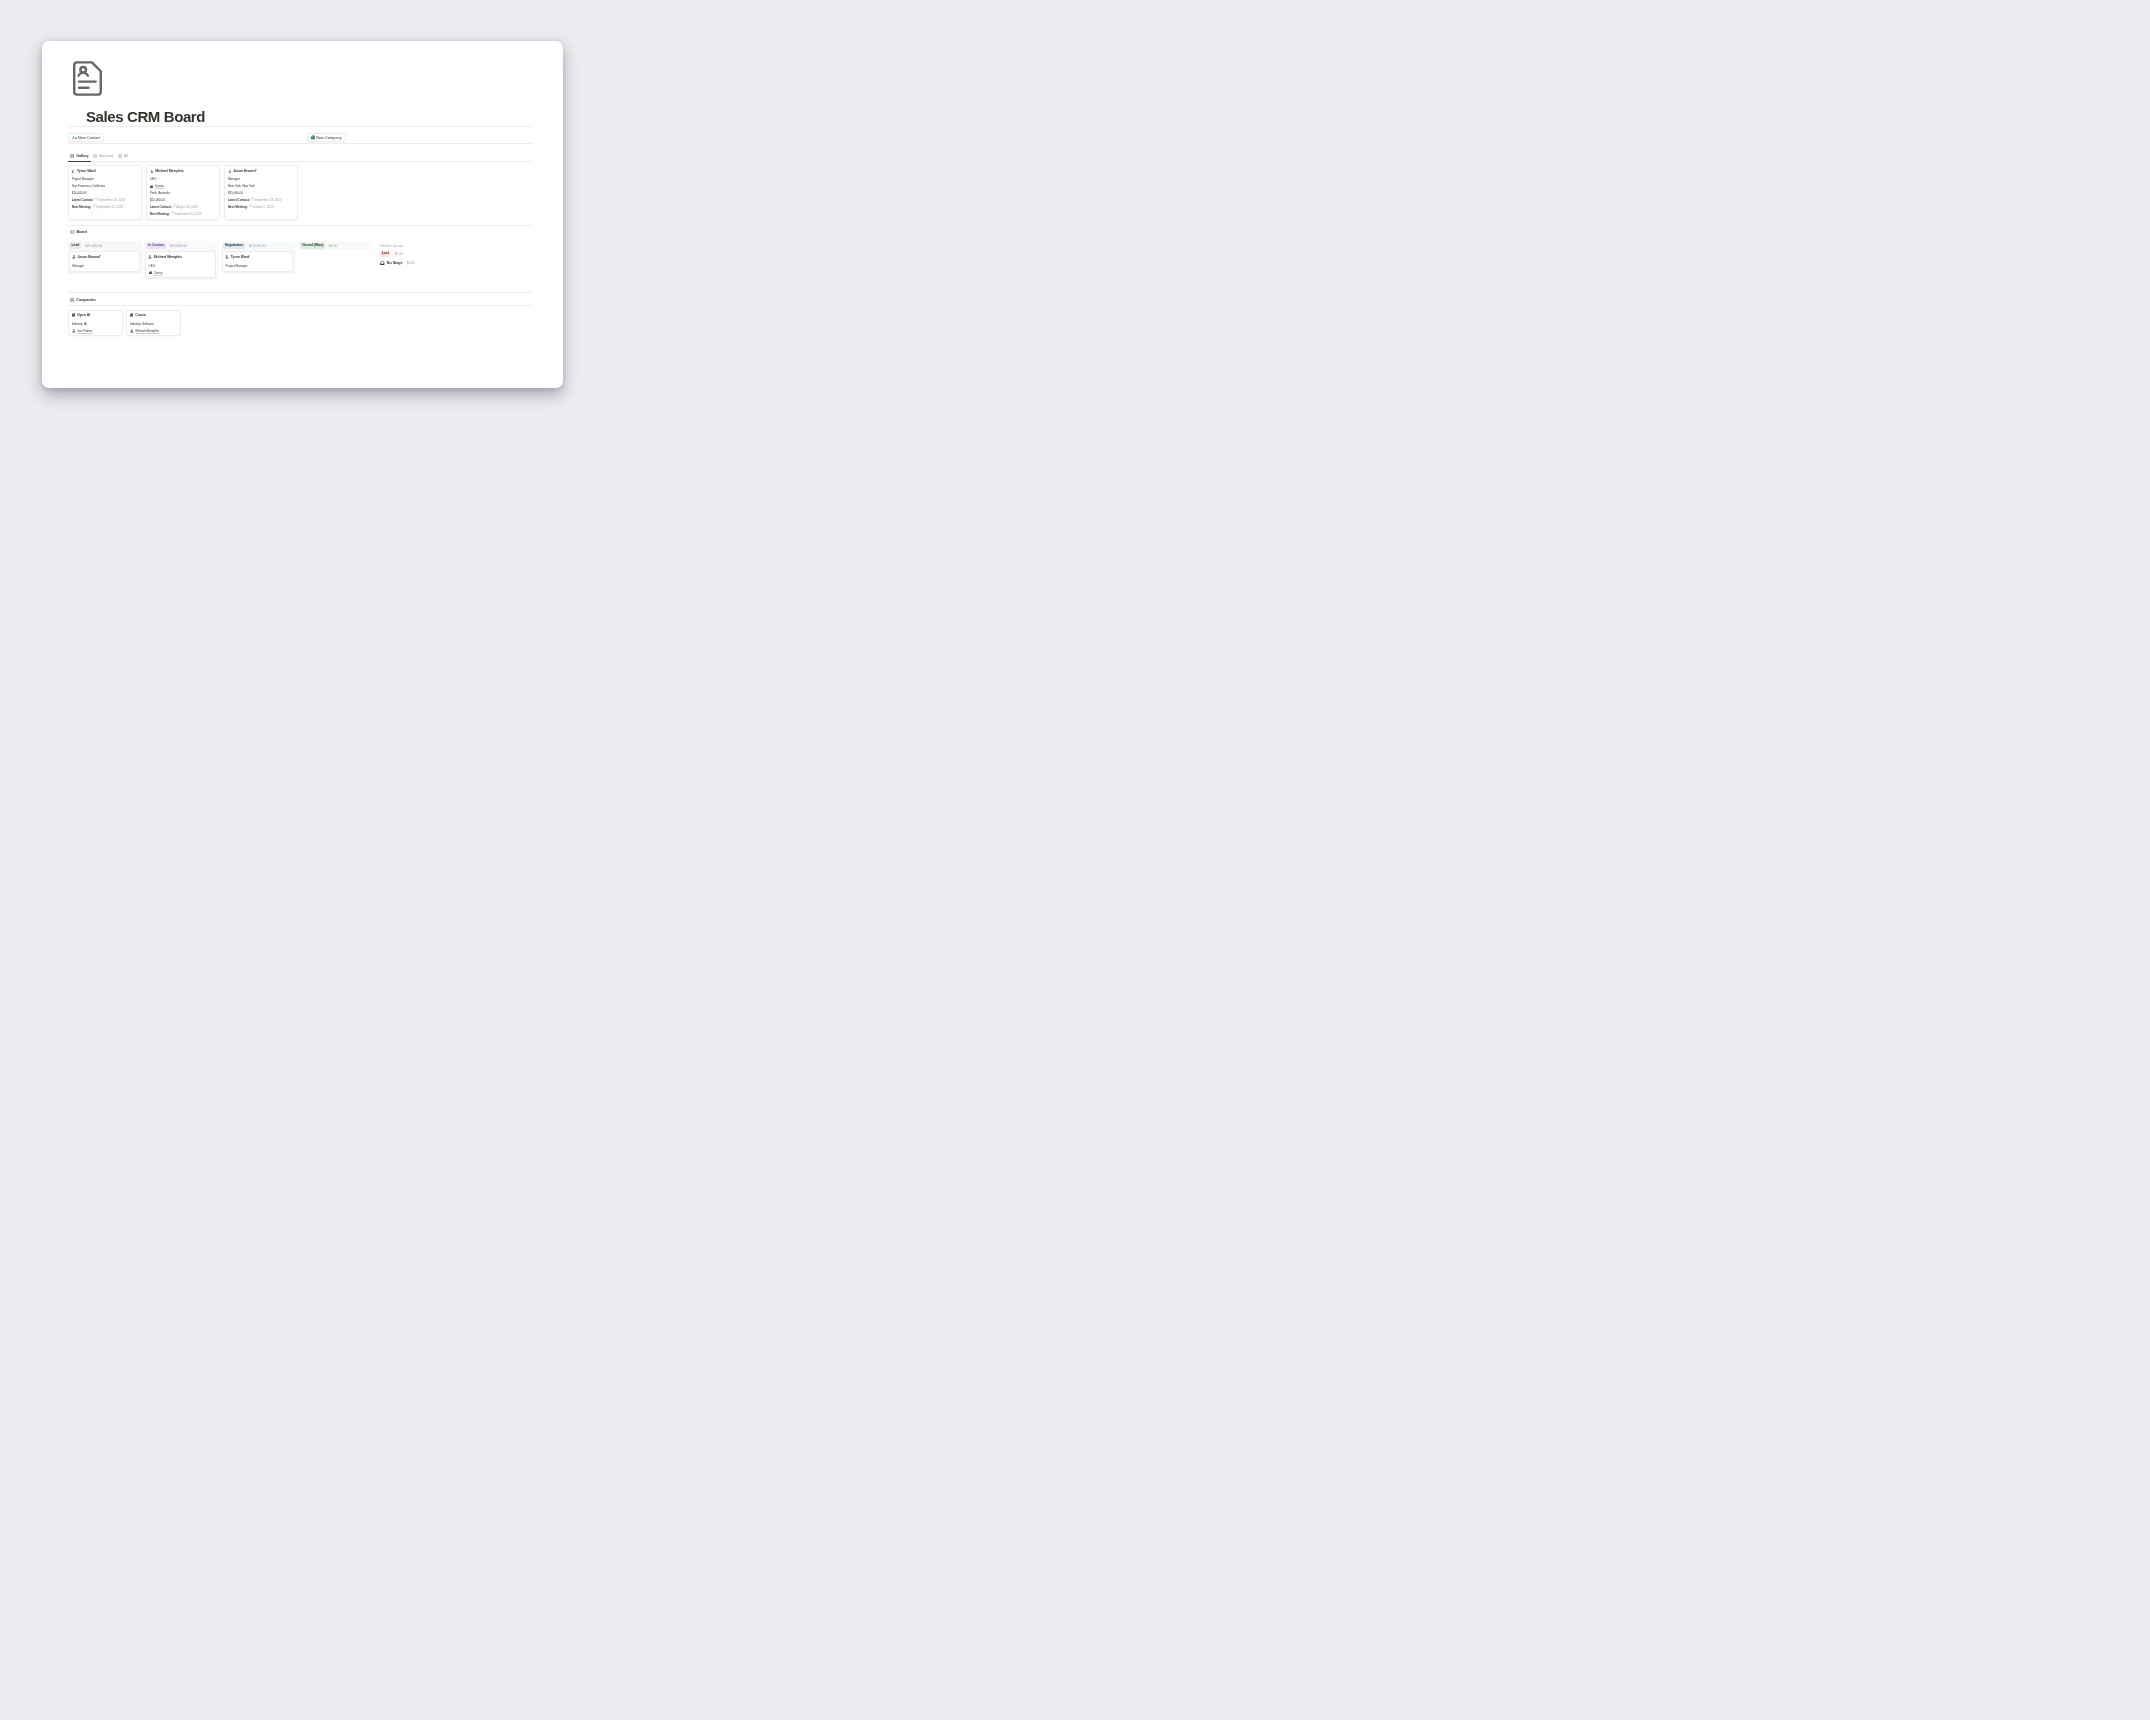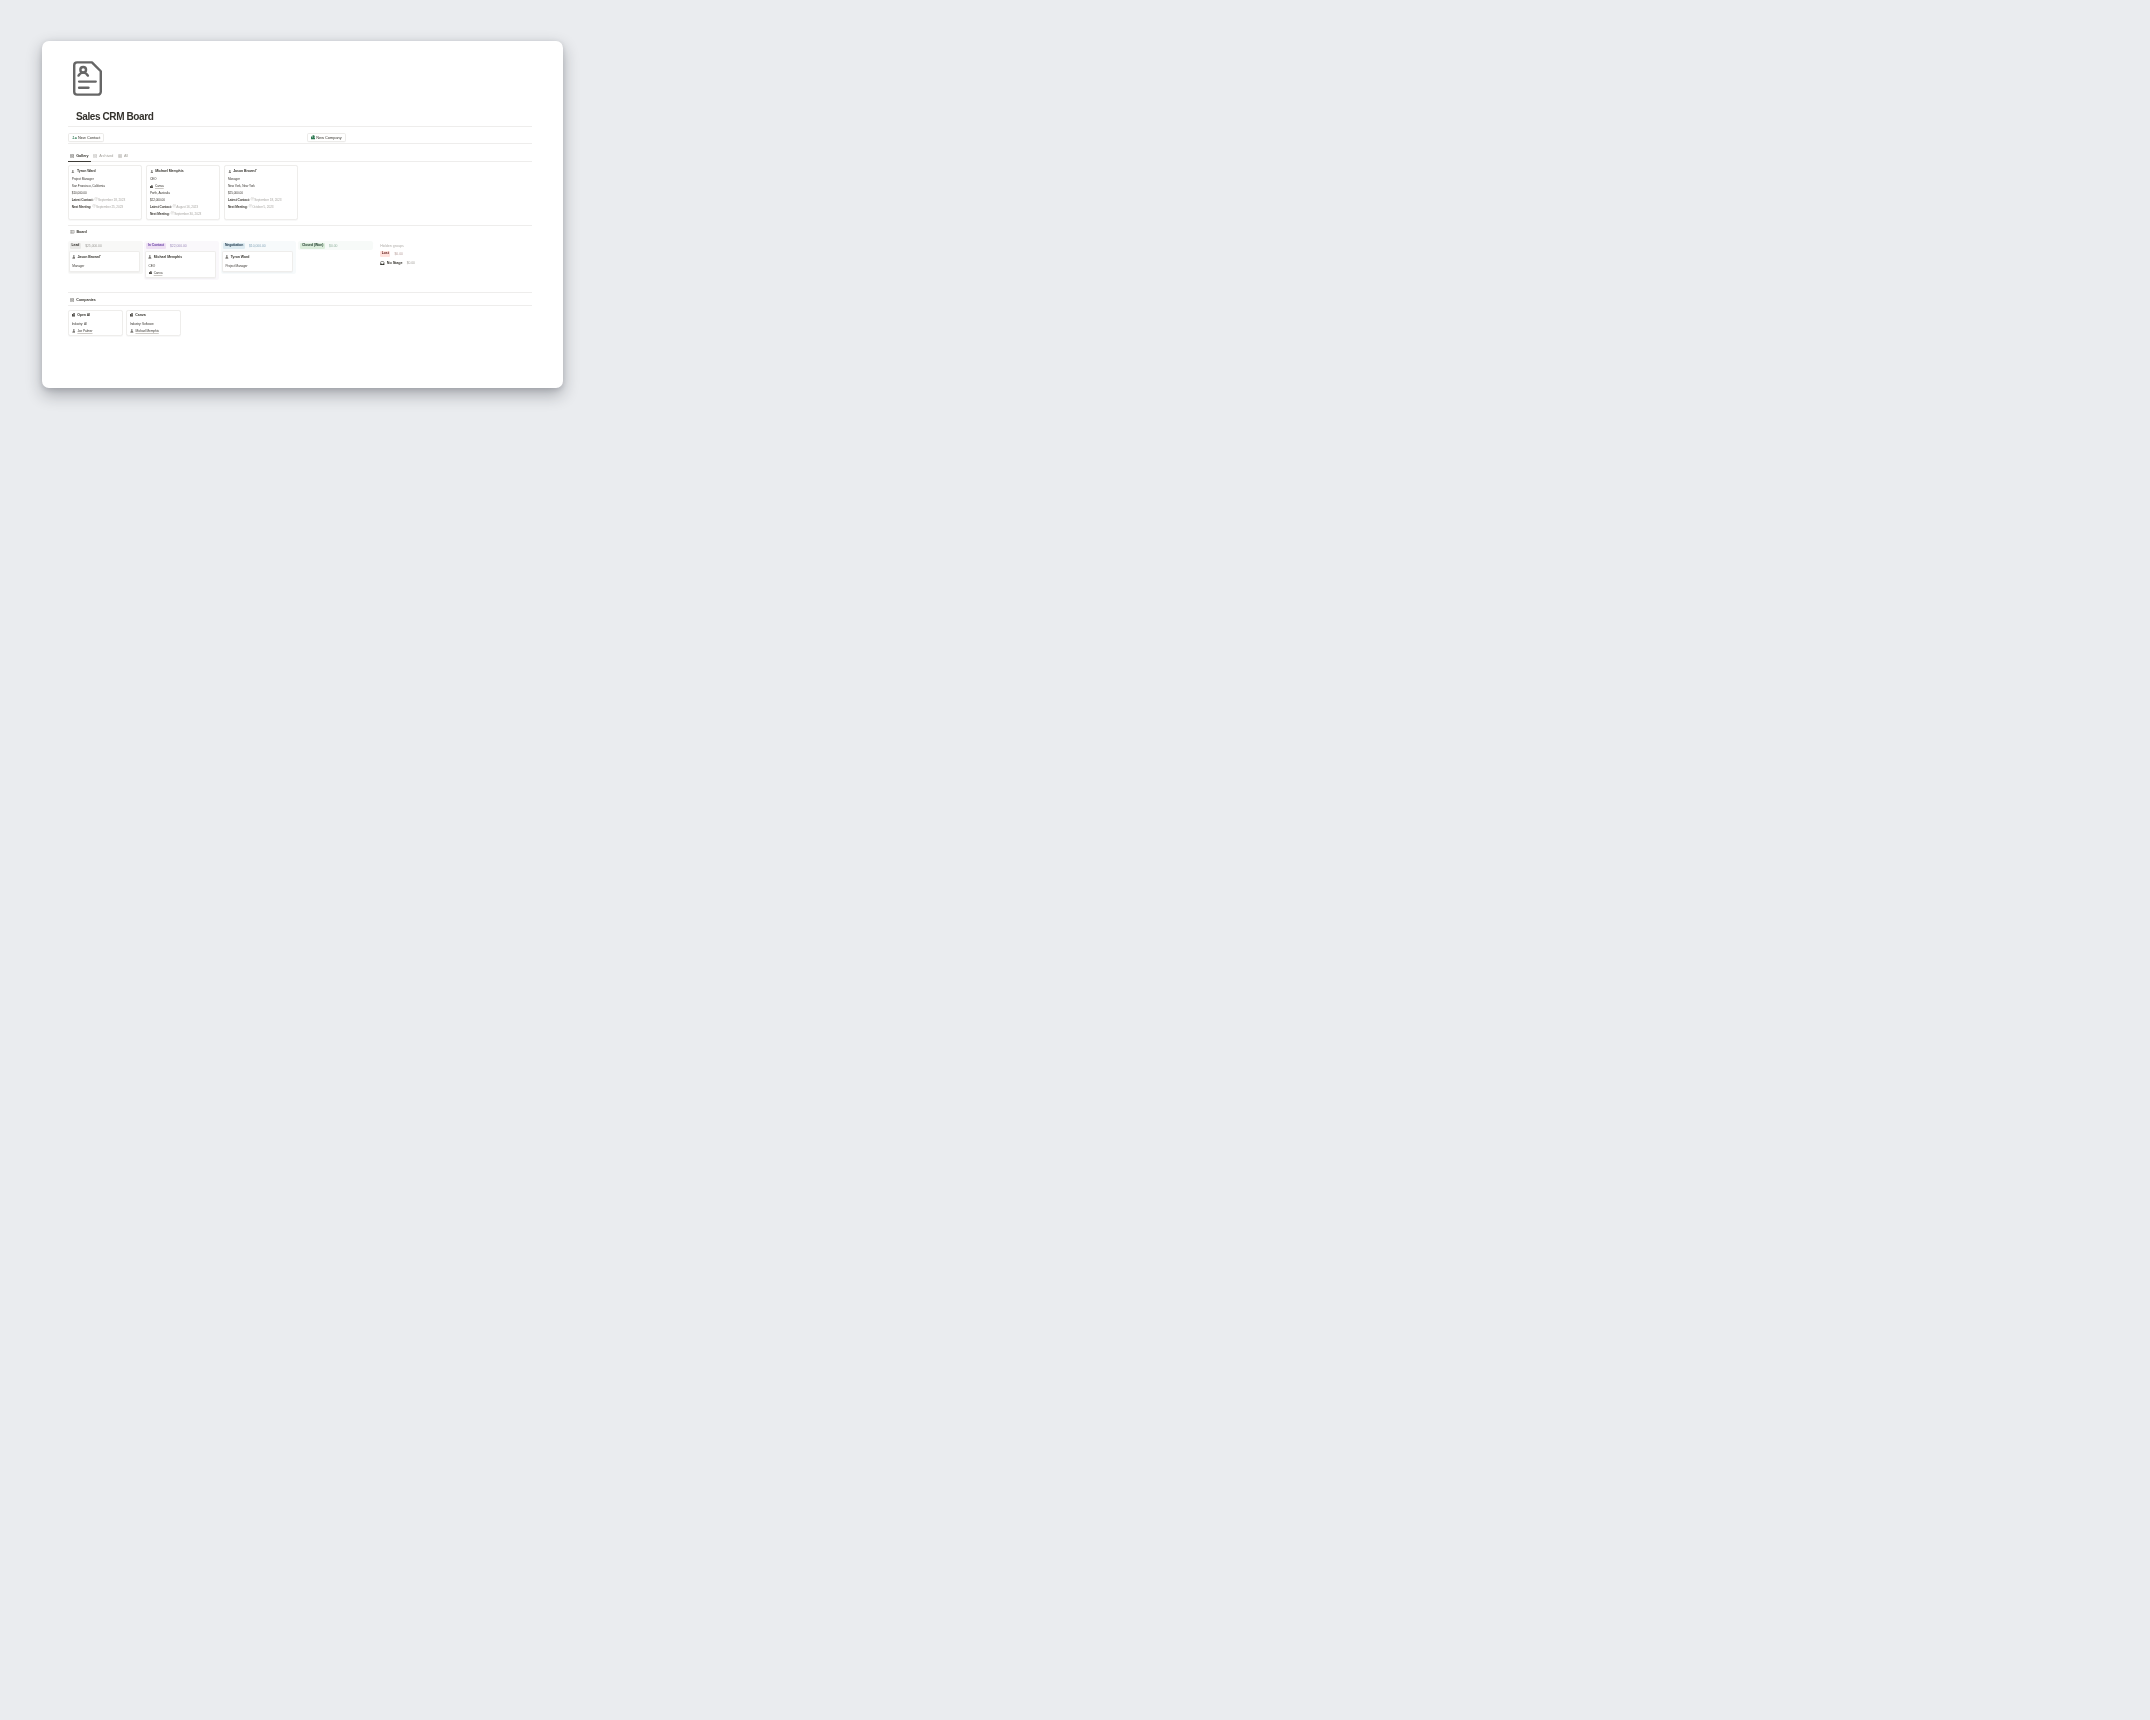--- a/index.html
+++ b/index.html
@@ -5,21 +5,21 @@
   * { box-sizing:border-box; margin:0; padding:0; }
   html,body { width:604px; height:430px; overflow:hidden; }
   body { background:#eaecef; font-family:"Liberation Sans", sans-serif; }
 
   .page-card { position:absolute; left:42px; top:41px; width:521px; height:347px;
     background:#fff; border-radius:6.9px;
     box-shadow:0 6.9px 16.3px rgba(22,27,38,0.30), 0 1.7px 5.2px rgba(22,27,38,0.12); }
   .content { position:absolute; left:26px; top:0; width:464px; height:100%; }
 
   .doc-icon { position:absolute; left:5.4px; top:20.4px; }
-  .title { position:absolute; left:8px; top:69px; font-size:10px; font-weight:700;
+  .title { position:absolute; left:18px; top:69px; font-size:15px; font-weight:700;
            color:#34322d; letter-spacing:-0.4px; line-height:13.3px; }
   .hr { position:absolute; left:0; height:0.4px; background:#eeedec; width:464px; }
 
   .btn { position:absolute; height:8.8px; border:0.4px solid #ecebe9; border-radius:1.7px;
          background:#fff; display:flex; align-items:center; padding:0 2.9px;
          font-size:3.9px; color:#38362f; white-space:nowrap;
          box-shadow:0 0.4px 0.6px rgba(15,15,15,0.035); }
   .bicon { display:flex; align-items:center; margin-right:0.9px; flex:none; }
 
   .tabs { position:absolute; left:2.2px; top:113px; display:flex; align-items:center; }

